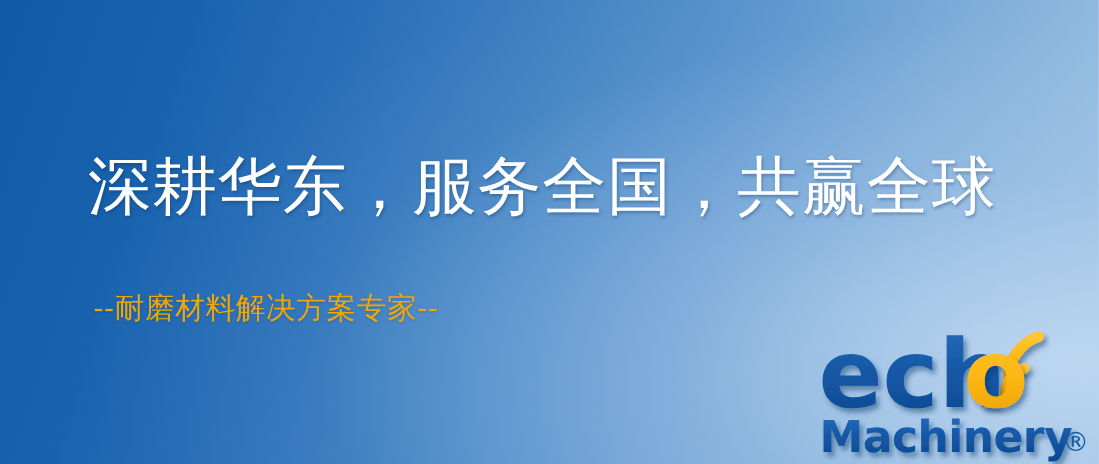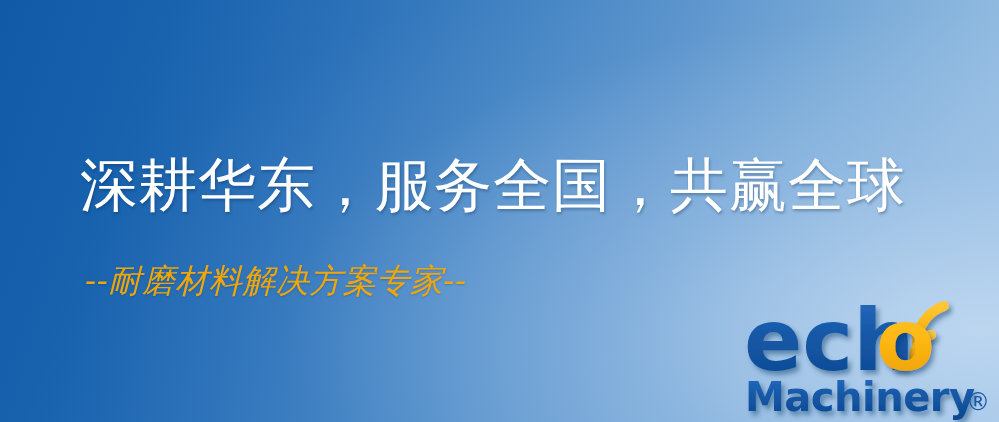--- a/index.html
+++ b/index.html
@@ -28,44 +28,43 @@
         #5d95cd 62%,
         #7aabd7 76%,
         #92bbe0 88%,
         #a3c6e6 100%);
   }
 
   
   .headline {
     position: absolute;
     left: 80px;
-    top: 148px;
+    top: 132px;
     color: #ffffff;
     font-family: "DejaVu Serif", "Liberation Serif", serif;
     font-size: 58px;
     line-height: 74px;
     letter-spacing: 1px;
     white-space: nowrap;
     text-shadow: 1px 2px 3px rgba(10,40,80,0.35);
   }
 
   
   .subtitle {
     position: absolute;
     left: 85px;
     top: 264px;
     color: #edа500;
     color: #eea60b;
     font-family: "DejaVu Serif", "Liberation Serif", serif;
-    font-size: 33px;
+    font-size: 27px;
     line-height: 34px;
     letter-spacing: 0.5px;
     white-space: nowrap;
     text-shadow: 0 1px 2px rgba(20,50,90,0.25);
-    font-style: italic;
   }
 
   
   .logo {
     position: absolute;
     left: 744px;
     top: 296px;
     width: 255px;
     height: 126px;
   }

